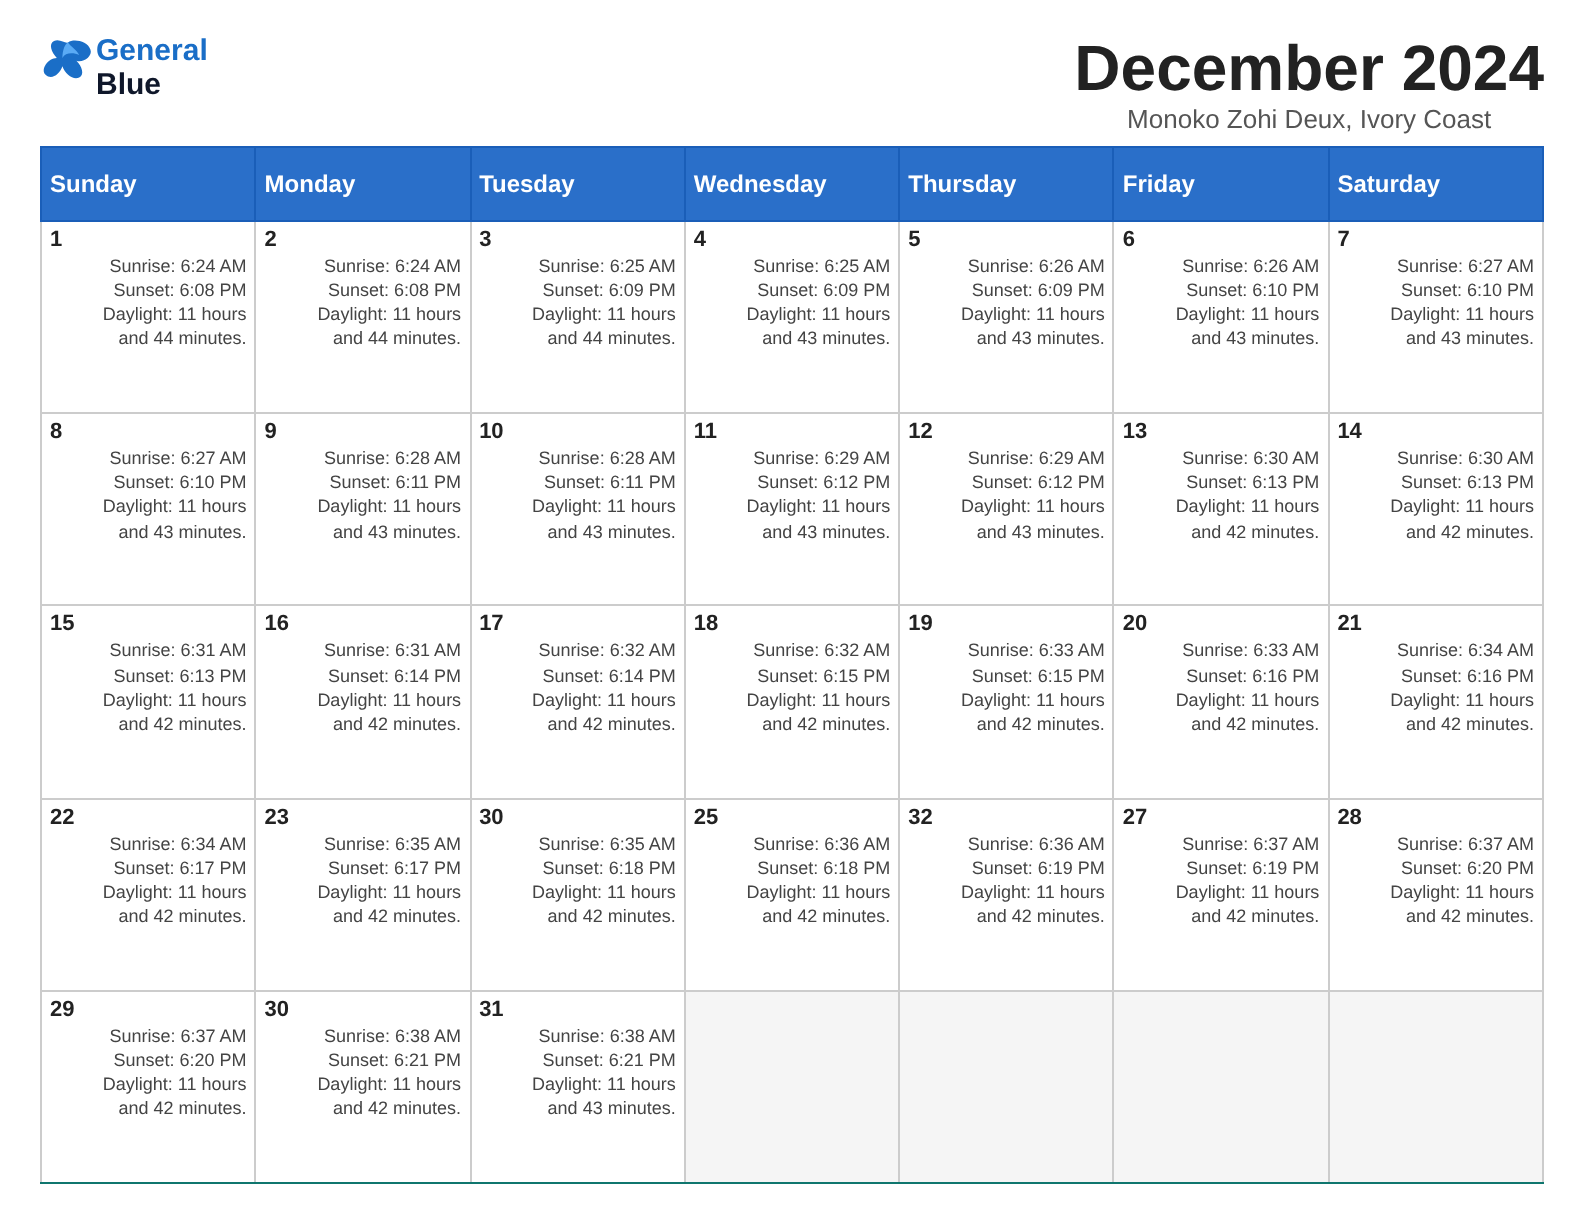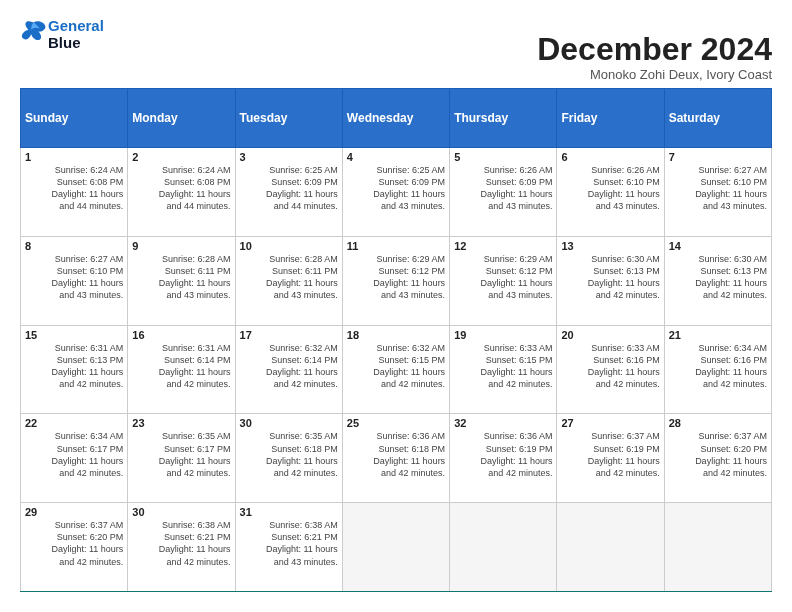--- a/index.html
+++ b/index.html
@@ -36,22 +36,21 @@
     }
     .logo-text span {
       color: #1a6ec7;
     }
     .logo-bird {
       width: 28px;
       height: 28px;
       margin-top: -4px;
     }
     .title-area {
-      text-align: right;
-      margin-top: 15px;
+      text-align: center;
     }
     .month-title {
       font-size: 32px;
       font-weight: bold;
       color: #222;
       line-height: 1;
     }
     .location {
       font-size: 13px;
       color: #555;
@@ -60,21 +59,21 @@
     .calendar {
       border-collapse: collapse;
       width: 100%;
       flex: 1;
     }
     .calendar th {
       background: #2a6fc9;
       color: #fff;
       font-size: 12px;
       font-weight: bold;
-      padding: 22px 4px;
+      padding: 11px 4px;
       text-align: left;
       border: 1px solid #1a5eb8;
     }
     .calendar td {
       border: 1px solid #ccc;
       vertical-align: top;
       padding: 3px 4px;
       font-size: 9.5px;
       color: #333;
       width: calc(100% / 7);

